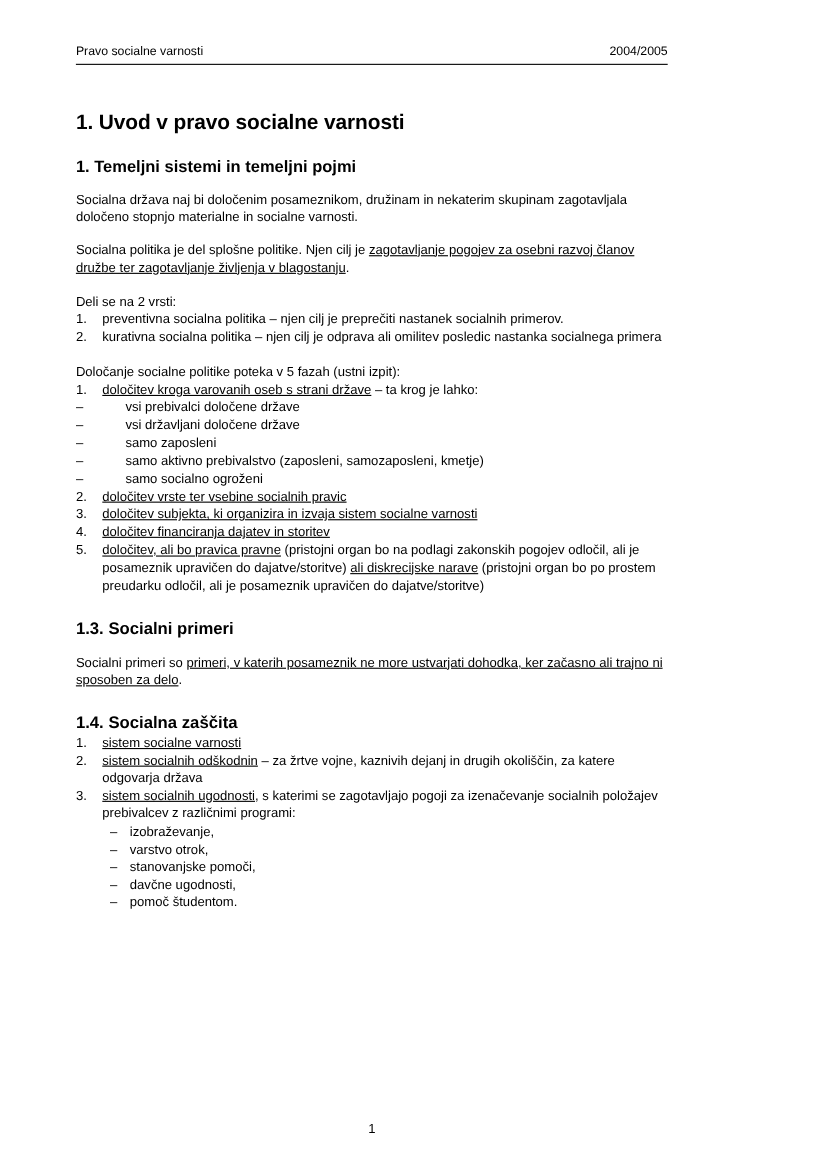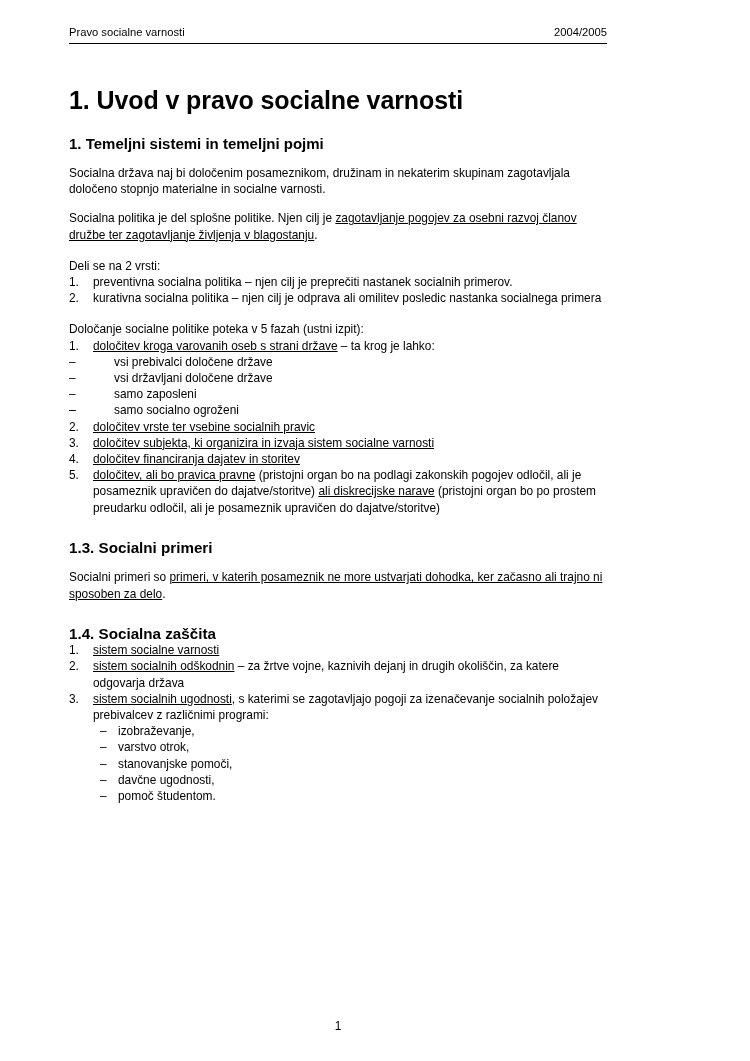--- a/index.html
+++ b/index.html
@@ -10,40 +10,40 @@
   body {
     font-family: "Liberation Sans", sans-serif;
     color: #000000;
   }
   .page {
     position: relative;
     width: 676px;
     height: 1061px;
     background: #ffffff;
     box-sizing: border-box;
-    padding: 25px 69px 0 69px;
+    padding: 40px 69px 0 69px;
     overflow: hidden;
   }
 
   
   .doc-header {
     display: flex;
     justify-content: space-between;
     align-items: baseline;
     font-size: 11.2px;
     line-height: 14px;
     padding-bottom: 4px;
     border-bottom: 1px solid #000000;
   }
   .doc-header .hdr-left  { white-space: pre; }
   .doc-header .hdr-right { white-space: pre; }
 
   
   h1.title-1 {
-    font-size: 25px;
+    font-size: 19px;
     font-weight: bold;
     line-height: 1.15;
     margin: 42px 0 0 0;
     letter-spacing: -0.1px;
   }
   h2.title-2 {
     font-size: 15px;
     font-weight: bold;
     line-height: 1.15;
     margin: 20px 0 0 0;
@@ -172,21 +172,21 @@
   <p class="lead">Določanje socialne politike poteka v 5 fazah (ustni izpit):</p>
   <ol class="num">
     <li>
       <span class="marker">1.</span><u class="ul">določitev kroga varovanih oseb s strani države</u><span> – ta krog je lahko:</span>
     </li>
   </ol>
   <ul class="dash-flush">
     <li><span class="marker">–</span><span>vsi prebivalci določene države</span></li>
     <li><span class="marker">–</span><span>vsi državljani določene države</span></li>
     <li><span class="marker">–</span><span>samo zaposleni</span></li>
-    <li><span class="marker">–</span></li>
+    <li><span class="marker">–</span><span>samo aktivno prebivalstvo (zaposleni, samozaposleni, kmetje)</span></li>
     <li><span class="marker">–</span><span>samo socialno ogroženi</span></li>
   </ul>
   <ol class="num">
     <li>
       <span class="marker">2.</span><u class="ul">določitev vrste ter vsebine socialnih pravic</u>
     </li>
     <li>
       <span class="marker">3.</span><u class="ul">določitev subjekta, ki organizira in izvaja sistem socialne varnosti</u>
     </li>
     <li>

